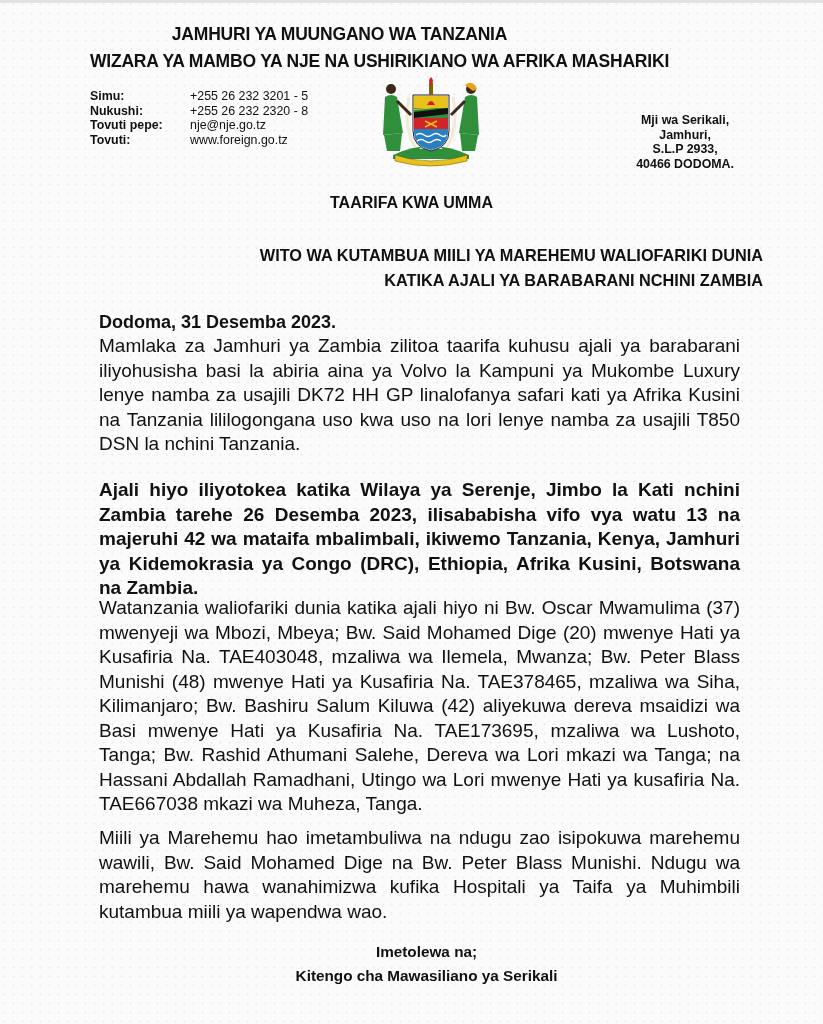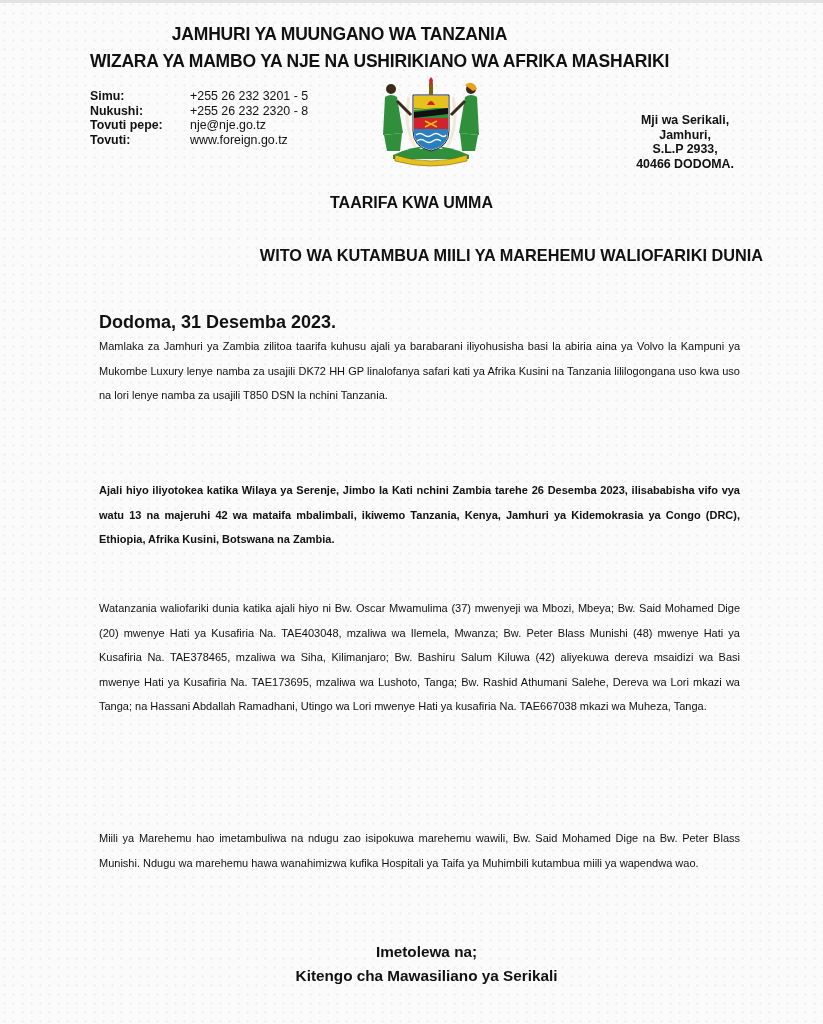--- a/index.html
+++ b/index.html
@@ -13,21 +13,21 @@
   .topline { position:absolute; left:0; top:0; width:823px; height:3px; background:#e2e2e2; }
   .h1 { position:absolute; left:0; width:679px; text-align:center; font-weight:bold; font-size:17.5px; letter-spacing:-0.2px; }
   .contacts { position:absolute; left:90px; top:89px; font-size:12.4px; line-height:14.5px; }
   .contacts .row { display:flex; }
   .contacts .lbl { width:100px; font-weight:bold; }
   .address { position:absolute; right:89px; top:89px; text-align:center; font-weight:bold; font-size:12.4px; line-height:14.5px;margin-top:24px; }
   .emblem { position:absolute; left:375px; top:75px; width:112px; height:92px; }
   .title { position:absolute; left:0; width:823px; text-align:center; font-size:16px; font-weight:bold; }
   .subtitle { position:absolute; left:60px; width:703px; text-align:right; font-size:16.3px; font-weight:bold; line-height:25px; }
   .dateline { position:absolute; left:99px; top:312px; font-weight:bold; font-size:18px; }
-  .para { position:absolute; left:99px; width:641px; font-size:11px; line-height:24.5px; text-align:justify; }
+  .para { position:absolute; left:99px; width:641px; font-size:19px; line-height:24.5px; text-align:justify; }
   .sign { position:absolute; left:0; width:853px; text-align:center; font-weight:bold; font-size:15.3px; line-height:24px; }
 </style>
 </head>
 <body>
 
 <div class="topline"></div>
 
 <div class="h1" style="top:24px;">JAMHURI YA MUUNGANO WA TANZANIA</div>
 <div class="h1" style="top:51px;margin-left:40px;">WIZARA YA MAMBO YA NJE NA USHIRIKIANO WA AFRIKA MASHARIKI</div>
 
@@ -94,20 +94,21 @@
   <div>Mji wa Serikali,</div>
   <div>Jamhuri,</div>
   <div>S.L.P 2933,</div>
   <div>40466 DODOMA.</div>
 </div>
 
 <div class="title" style="top:194px;">TAARIFA KWA UMMA</div>
 
 <div class="subtitle" style="top:243px;">
   <div>WITO WA KUTAMBUA MIILI YA MAREHEMU WALIOFARIKI DUNIA</div>
+  <div>KATIKA AJALI YA BARABARANI NCHINI ZAMBIA</div>
 </div>
 
 <div class="dateline">Dodoma, 31 Desemba 2023.</div>
 
 <div class="para" style="top:334px;">Mamlaka za Jamhuri ya Zambia zilitoa taarifa kuhusu ajali ya barabarani iliyohusisha basi la abiria aina ya Volvo la Kampuni ya Mukombe Luxury lenye namba za usajili DK72 HH GP linalofanya safari kati ya Afrika Kusini na Tanzania lililogongana uso kwa uso na lori lenye namba za usajili T850 DSN la nchini Tanzania.</div>
 <div class="para" style="top:478px;font-weight:bold;">Ajali hiyo iliyotokea katika Wilaya ya Serenje, Jimbo la Kati nchini Zambia tarehe 26 Desemba 2023, ilisababisha vifo vya watu 13 na majeruhi 42 wa mataifa mbalimbali, ikiwemo Tanzania, Kenya, Jamhuri ya Kidemokrasia ya Congo (DRC), Ethiopia, Afrika Kusini, Botswana na Zambia.</div>
 <div class="para" style="top:596px;">Watanzania waliofariki dunia katika ajali hiyo ni Bw. Oscar Mwamulima (37) mwenyeji wa Mbozi, Mbeya; Bw. Said Mohamed Dige (20) mwenye Hati ya Kusafiria Na. TAE403048, mzaliwa wa Ilemela, Mwanza; Bw. Peter Blass Munishi (48) mwenye Hati ya Kusafiria Na. TAE378465, mzaliwa wa Siha, Kilimanjaro; Bw. Bashiru Salum Kiluwa (42) aliyekuwa dereva msaidizi wa Basi mwenye Hati ya Kusafiria Na. TAE173695, mzaliwa wa Lushoto, Tanga; Bw. Rashid Athumani Salehe, Dereva wa Lori mkazi wa Tanga; na Hassani Abdallah Ramadhani, Utingo wa Lori mwenye Hati ya kusafiria Na. TAE667038 mkazi wa Muheza, Tanga.</div>
 <div class="para" style="top:826px;">Miili ya Marehemu hao imetambuliwa na ndugu zao isipokuwa marehemu wawili, Bw. Said Mohamed Dige na Bw. Peter Blass Munishi. Ndugu wa marehemu hawa wanahimizwa kufika Hospitali ya Taifa ya Muhimbili kutambua miili ya wapendwa wao.</div>
 
 <div class="sign" style="top:940px;">

